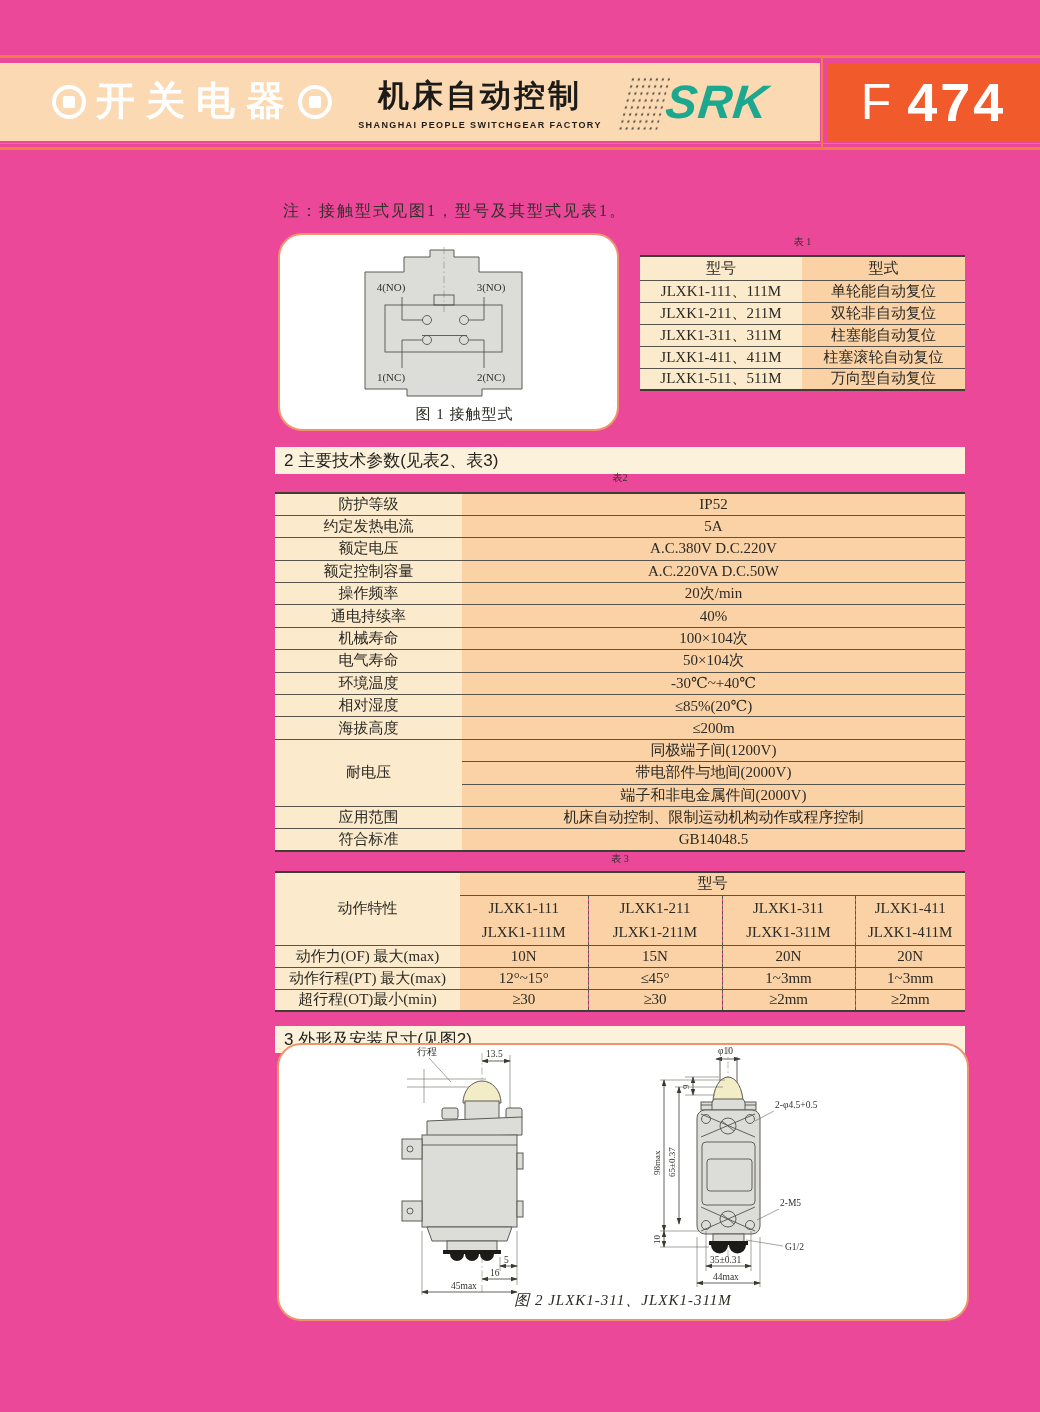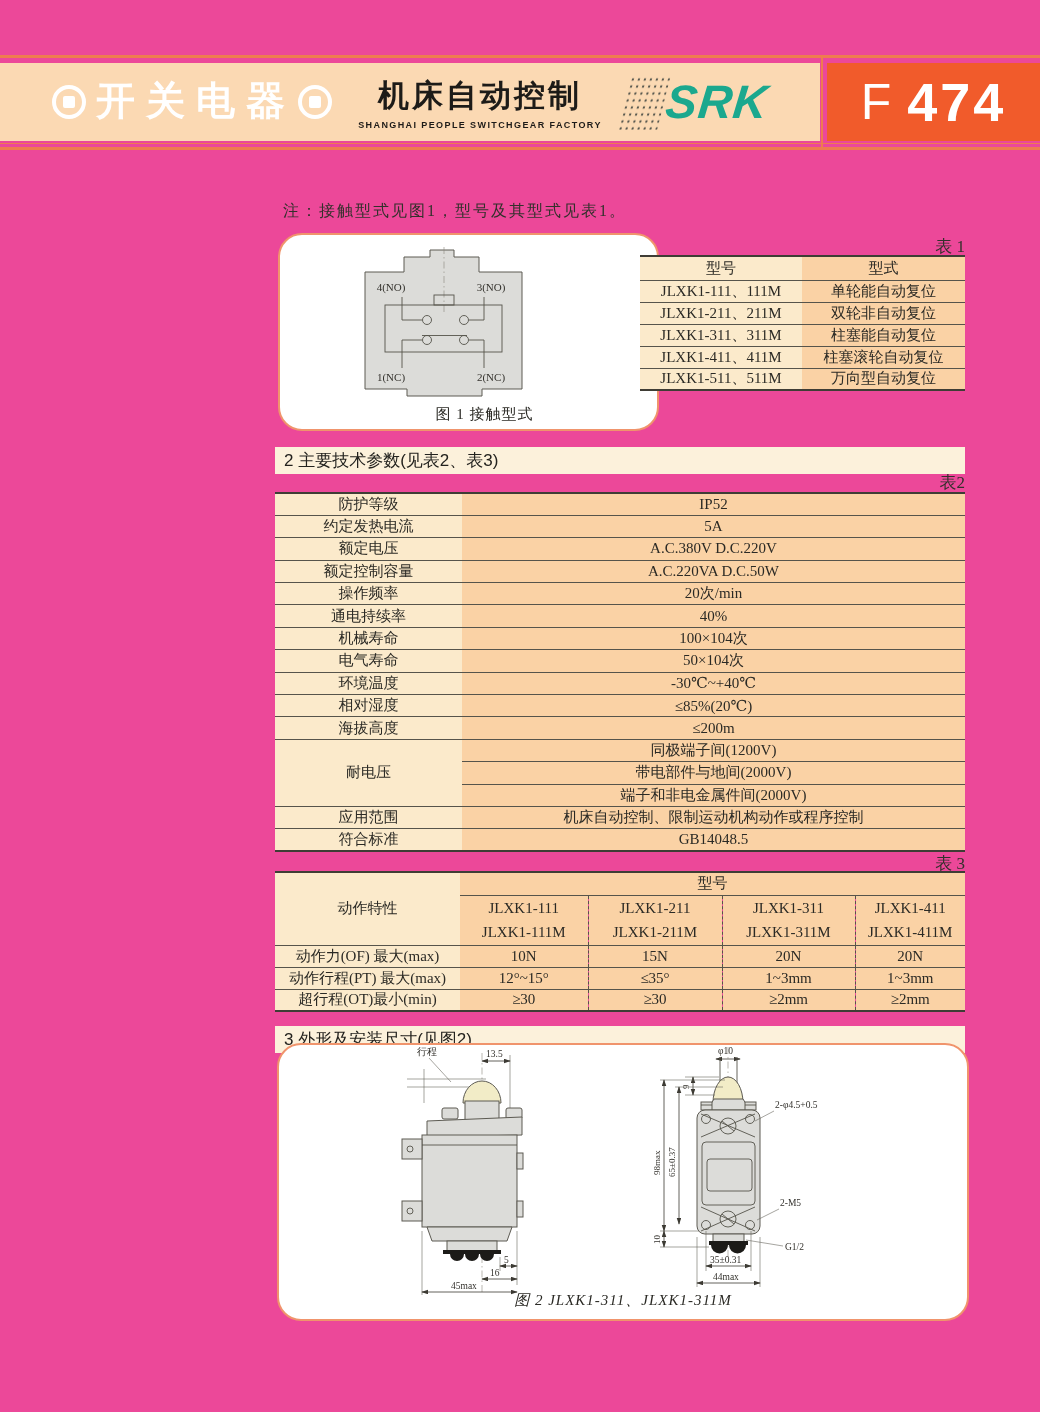--- a/index.html
+++ b/index.html
@@ -33,28 +33,28 @@
               font-family:"Liberation Sans","DejaVu Sans",sans-serif; }
   .pagecode .pfx { font-size:50px; font-weight:400; }
   .pagecode .num { font-size:54px; font-weight:bold; letter-spacing:3px; }
 
   
   .note { position:absolute; left:283px; top:201px; font-size:16px; letter-spacing:2px; color:#33312c; }
   .secbar { position:absolute; left:275px; width:690px; height:27px; background:#FCF1DB;
             font-family:"Liberation Sans","DejaVu Sans",sans-serif; font-size:17px; line-height:27px;
             padding-left:9px; box-sizing:border-box; color:#23221e; }
   .secbar.s2 { top:447px; } .secbar.s3 { top:1026px; }
-  .tbl-tag { position:absolute; font-size:17px; text-align:right; color:#33312c; }
+  .tbl-tag { position:absolute; font-size:10px; text-align:center; color:#33312c; }
   .tag1 { left:640px; top:235px; width:325px; }
   .tag2 { left:275px; top:471px; width:690px; }
   .tag3 { left:275px; top:852px; width:690px; }
 
   
   .figbox { position:absolute; border:2px solid #F0946C; border-radius:24px; background:#fff; }
-  .fig1 { left:278px; top:233px; width:337px; height:194px;padding-left:40px; }
+  .fig1 { left:278px; top:233px; width:337px; height:194px; }
   .fig2 { left:277px; top:1043px; width:688px; height:274px; }
   .figcap { position:absolute; left:0; right:0; text-align:center; font-size:15px; color:#2b2a25; letter-spacing:1px; }
   .fig1 .figcap { top:170px;margin-left:32px; } .fig2 .figcap { top:246px;font-style:italic; }
   .figsvg { position:absolute; left:0; top:0; }
 
   
   table.dt { position:absolute; border-collapse:collapse; table-layout:fixed;
              border-top:2px solid #3f3d35; border-bottom:2px solid #3f3d35; }
   table.dt td { border-top:1px solid #56544b; text-align:center; font-size:15px; padding:0 2px;
                 overflow:hidden; white-space:nowrap; color:#2b2a25; }
@@ -270,21 +270,21 @@
     <tr style="height:22px">
       <td class="cream">动作力(OF) 最大(max)</td>
       <td class="peach">10N</td>
       <td class="peach dash">15N</td>
       <td class="peach dash">20N</td>
       <td class="peach dash">20N</td>
     </tr>
     <tr style="height:22px">
       <td class="cream">动作行程(PT) 最大(max)</td>
       <td class="peach">12°~15°</td>
-      <td class="peach dash">≤35°</td>
+      <td class="peach dash">≤45°</td>
       <td class="peach dash">1~3mm</td>
       <td class="peach dash">1~3mm</td>
     </tr>
     <tr style="height:22px">
       <td class="cream">超行程(OT)最小(min)</td>
       <td class="peach">≥30</td>
       <td class="peach dash">≥30</td>
       <td class="peach dash">≥2mm</td>
       <td class="peach dash">≥2mm</td>
     </tr>

